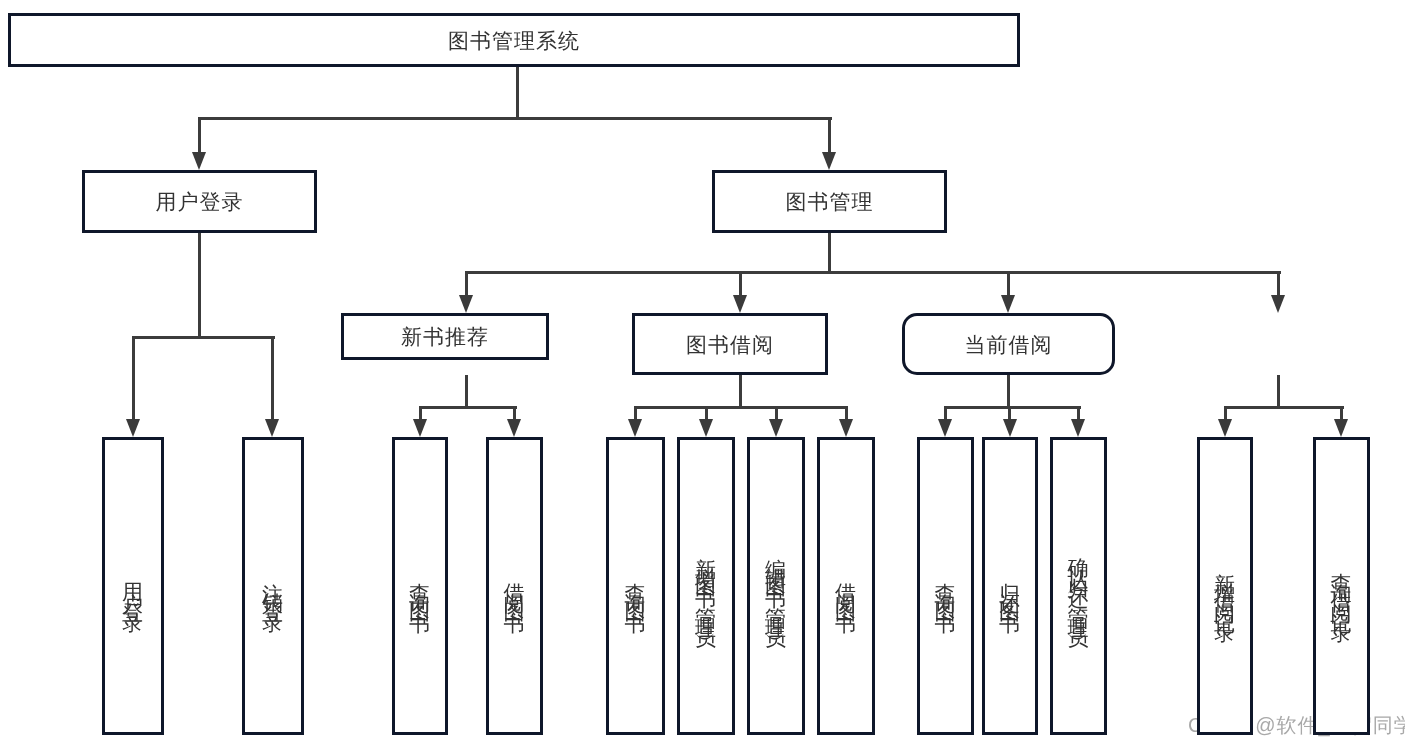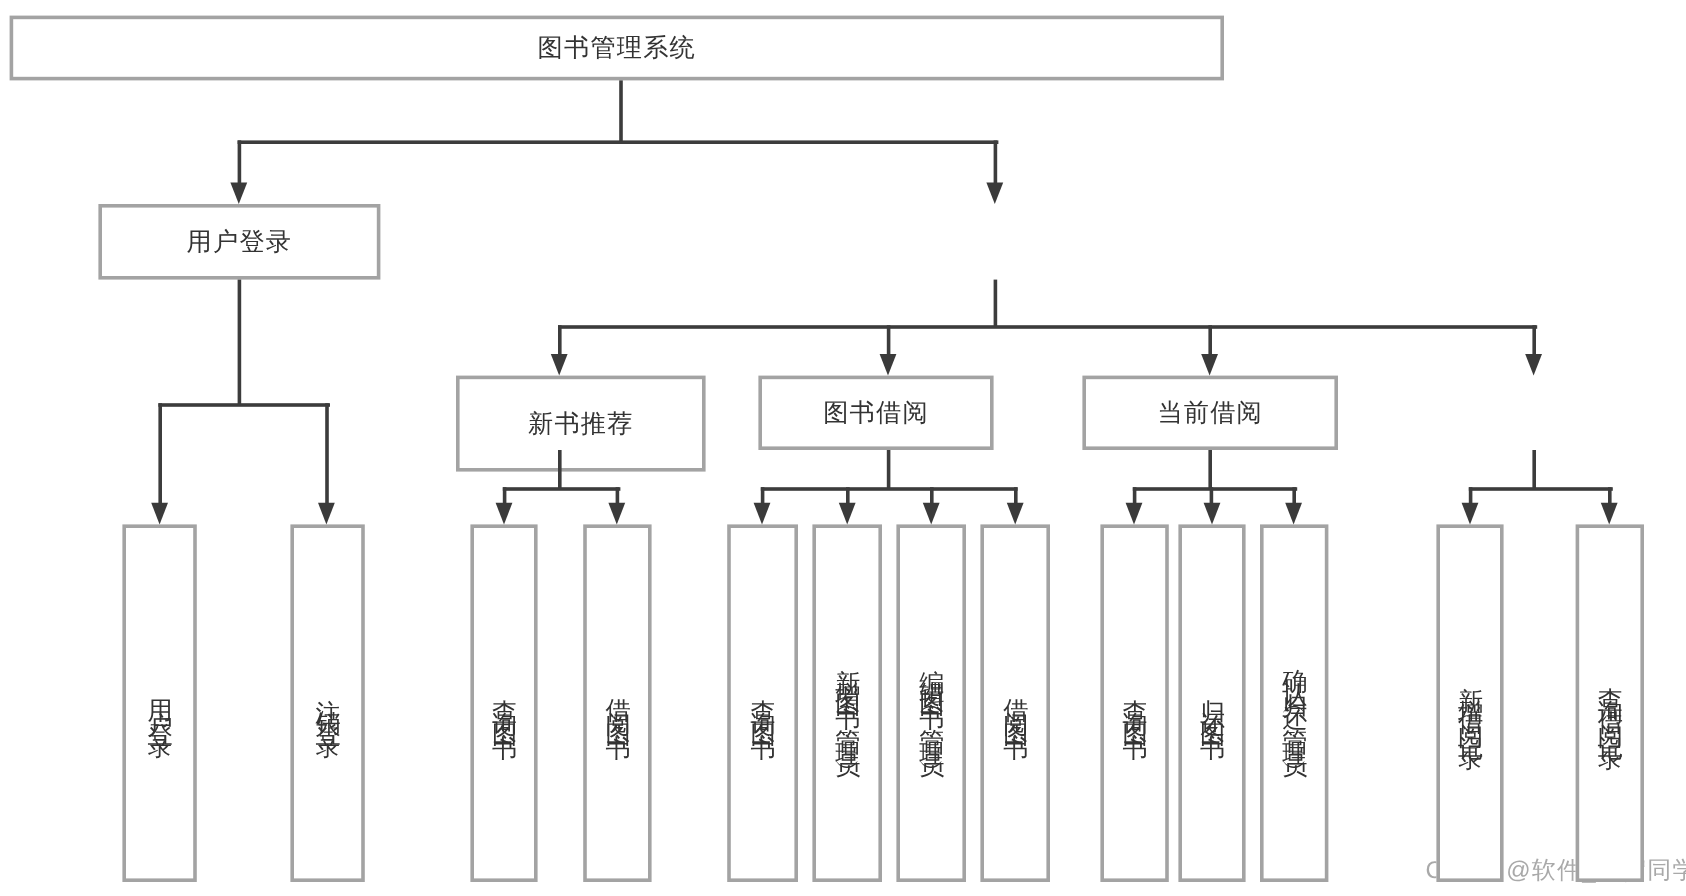--- a/index.html
+++ b/index.html
@@ -1,21 +1,21 @@
 <!DOCTYPE html>
 <html><head>
 <meta charset="utf-8">
 <style>
   html,body{margin:0;padding:0;background:#ffffff;}
   #canvas{
     position:relative;width:1405px;height:747px;background:#ffffff;overflow:hidden;
     font-family:"Liberation Sans","DejaVu Sans",sans-serif;
   }
   .box{
-    position:absolute;box-sizing:border-box;border:3px solid #a3a3a3;background:#ffffff;
+    position:absolute;box-sizing:border-box;border:3px solid #0f172a;background:#ffffff;
     display:flex;align-items:center;justify-content:center;
     font-size:21px;color:#333333;line-height:1;letter-spacing:1px;white-space:nowrap;
   }
   .box.vertical{
     writing-mode:vertical-rl;text-orientation:mixed;letter-spacing:10px;
   }
   .line{position:absolute;background:#3c3c3c;}
   .arrow{
     position:absolute;width:0;height:0;
     border-left:7px solid transparent;border-right:7px solid transparent;
@@ -28,29 +28,30 @@
 </style>
 </head>
 <body>
 
 <div id="canvas">
   <div class="watermark">CSDN @软件_小贺同学</div>
 <div class="box" style="left: 8px; top: 13px; width: 1012px; height: 54px;">图书管理系统</div>
     <div class="box" style="left: 82px; top: 170px; width: 235px; height: 63px;">用户登录</div>
     <div class="box vertical" style="left: 102px; top: 437px; width: 62px; height: 298px;">用户登录</div>
     <div class="box vertical" style="left: 242px; top: 437px; width: 62px; height: 298px;">注销登录</div>
-    <div class="box" style="left: 380px; top: 313px; width: 208px; height: 80px;">新书推荐</div>
+    <div class="box" style="left: 712px; top: 170px; width: 235px; height: 63px;">图书管理</div>
+    <div class="box" style="left: 341px; top: 313px; width: 208px; height: 47px;">新书推荐</div>
     <div class="box vertical" style="left: 392px; top: 437px; width: 56px; height: 298px;">查询图书</div>
     <div class="box vertical" style="left: 486px; top: 437px; width: 57px; height: 298px;">借阅图书</div>
     <div class="box" style="left: 632px; top: 313px; width: 196px; height: 62px;">图书借阅</div>
     <div class="box vertical" style="left: 606px; top: 437px; width: 59px; height: 298px;">查询图书</div>
     <div class="box vertical" style="left: 677px; top: 437px; width: 58px; height: 298px;">新增图书（管理员）</div>
     <div class="box vertical" style="left: 747px; top: 437px; width: 58px; height: 298px;">编辑图书（管理员）</div>
     <div class="box vertical" style="left: 817px; top: 437px; width: 58px; height: 298px;">借阅图书</div>
-    <div class="box" style="left: 902px; top: 313px; width: 213px; height: 62px;">当前借阅</div>
+    <div class="box" style="left: 902px; top: 313px; width: 213px; height: 62px; border-radius: 15px;">当前借阅</div>
     <div class="box vertical" style="left: 917px; top: 437px; width: 57px; height: 298px;">查询图书</div>
     <div class="box vertical" style="left: 982px; top: 437px; width: 56px; height: 298px;">归还图书</div>
     <div class="box vertical" style="left: 1050px; top: 437px; width: 57px; height: 298px;">确认归还（管理员）</div>
     <div class="box vertical" style="left: 1197px; top: 437px; width: 56px; height: 298px;">新增借阅记录</div>
     <div class="box vertical" style="left: 1313px; top: 437px; width: 57px; height: 298px;">查询借阅记录</div>
     <div class="line" style="left: 516px; top: 67px; width: 3px; height: 52px;"></div>
     <div class="line" style="left: 198px; top: 117px; width: 634px; height: 3px;"></div>
     <div class="line" style="left: 198px; top: 117px; width: 3px; height: 36px;"></div>
     <div class="line" style="left: 828px; top: 117px; width: 3px; height: 36px;"></div>
     <div class="line" style="left: 198px; top: 233px; width: 3px; height: 104px;"></div>

